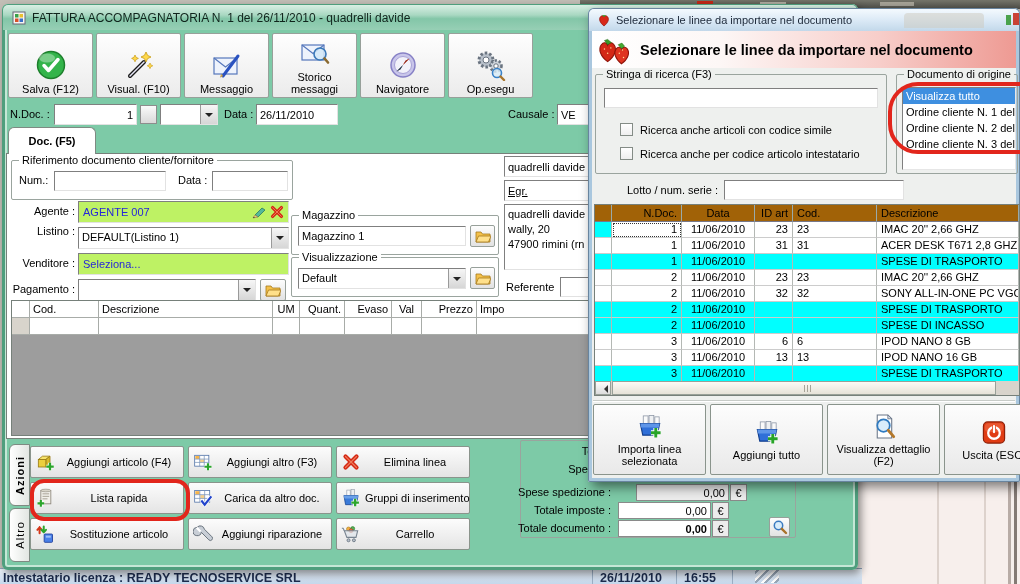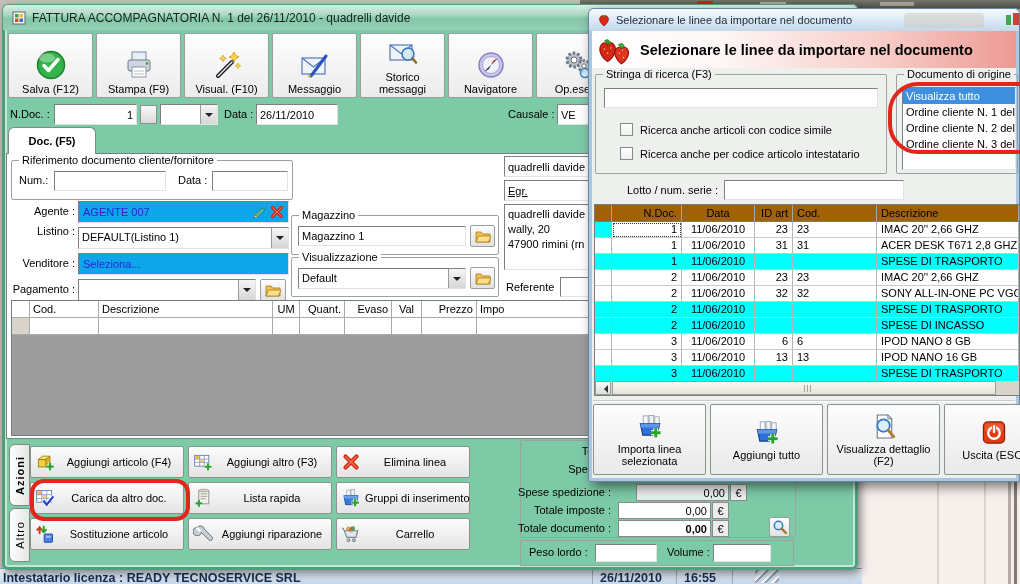--- a/index.html
+++ b/index.html
@@ -58,21 +58,21 @@
           background:linear-gradient(#ffffff,#e3e6e3); border:1px solid #7e8a82; border-bottom:none; border-radius:6px 6px 0 0; font-size:11px; }
   .mtab.act { height:27px; background:#fff; font-weight:bold; z-index:3; }
 
   .panel { position:absolute; left:4px; top:149px; width:848px; height:286px; background:#fff; border:1px solid #76807a; }
 
   .grp { position:absolute; border:1px solid #9aa49e; border-radius:2px; }
   .grp .gtitle { position:absolute; top:-7px; left:7px; background:#fff; padding:0 3px; font-size:11px; white-space:nowrap; }
   .grp.dgrp .gtitle { background:#eef0ee; }
 
   .lblr { position:absolute; text-align:right; font-size:11px; white-space:nowrap; }
-  .vbox { position:absolute; background:#0ea5e9; border:1px solid; border-color:#7f7f7f #e2e2e2 #e2e2e2 #7f7f7f; display:flex; align-items:center; }
+  .vbox { position:absolute; background:#bef264; border:1px solid; border-color:#7f7f7f #e2e2e2 #e2e2e2 #7f7f7f; display:flex; align-items:center; }
   .vbox .blue { color:#2626d8; padding-left:4px; white-space:nowrap; overflow:hidden; flex:1; }
   .fbtn { position:absolute; background:linear-gradient(#fdfdfd,#e2e2e2); border:1px solid #97a09a; border-radius:2px; display:flex; align-items:center; justify-content:center; }
 
   .addr { position:absolute; background:#fff; border:1px solid; border-color:#7f7f7f #e2e2e2 #e2e2e2 #7f7f7f; padding:2px 3px; line-height:15px; overflow:hidden; }
 
   
   #mitems { position:absolute; left:4px; top:146px; width:840px; height:136px; border:1px solid #76807a; background:#fff; }
   .mtr { display:flex; height:17px; }
   .mth,.mtc { flex:none; border-right:1px solid #a8aca8; border-bottom:1px solid #a8aca8; padding:2px 3px 0 3px; font-size:11px; white-space:nowrap; overflow:hidden; background:#fff; }
   .c0{width:18px;} .c1{width:69px;} .c2{width:174px;} .c3{width:27px;text-align:center;} .c4{width:45px;text-align:right;}
@@ -198,33 +198,20 @@
     <div id="toolbar">
         <div class="tbtn">
      <span class="ic i32">
             <svg viewBox="0 0 32 32">
               <circle cx="16" cy="16" r="13.5" fill="#33b44a" stroke="#1d7f2c" stroke-width="1.5"></circle>
               <ellipse cx="12" cy="9" rx="8" ry="4.5" fill="#fff" opacity=".35"></ellipse>
               <path d="M9 16.5l4.5 5L23 10.5" fill="none" stroke="#fff" stroke-width="3.5" stroke-linecap="round" stroke-linejoin="round"></path>
             </svg>
           </span>
      <span class="tbl">Salva (F12)</span>
-   </div>
-        <div class="tbtn">
-     <span class="ic i32">
-            <svg viewBox="0 0 32 32">
-              <rect x="9" y="3" width="14" height="9" fill="#e8eef6" stroke="#7a8aa0"></rect>
-              <rect x="5" y="11" width="22" height="11" rx="2" fill="#cfd6df" stroke="#6a7a90"></rect>
-              <rect x="9" y="18" width="14" height="10" fill="#fff" stroke="#8a96a8"></rect>
-              <line x1="11" y1="22" x2="21" y2="22" stroke="#b8c0cc"></line>
-              <line x1="11" y1="25" x2="21" y2="25" stroke="#b8c0cc"></line>
-              <circle cx="24" cy="14.5" r="1.4" fill="#4aa34a"></circle>
-            </svg>
-          </span>
-     <span class="tbl">Stampa (F9)</span>
    </div>
         <div class="tbtn">
      <span class="ic i32">
             <svg viewBox="0 0 32 32">
               <line x1="7" y1="27" x2="21" y2="13" stroke="#1a1a1a" stroke-width="4" stroke-linecap="round"></line>
               <line x1="7" y1="27" x2="21" y2="13" stroke="#e8e8f8" stroke-width="1.4" stroke-linecap="round"></line>
               <path d="M23 3l1.6 3.4L28 8l-3.4 1.6L23 13l-1.6-3.4L18 8l3.4-1.6z" fill="#ffd84a" stroke="#c79a12" stroke-width=".8"></path>
               <path d="M12 6l1.1 2.3 2.3 1.1-2.3 1.1L12 12.8 10.9 10.5 8.6 9.4l2.3-1.1z" fill="#ffd84a" stroke="#c79a12" stroke-width=".7"></path>
               <path d="M27 14l.9 1.9 1.9.9-1.9.9-.9 1.9-.9-1.9-1.9-.9 1.9-.9z" fill="#ffd84a" stroke="#c79a12" stroke-width=".6"></path>
             </svg>
@@ -467,45 +454,45 @@
             <svg viewBox="0 0 20 20">
               <path d="M4.5 4.5L15.5 15.5M15.5 4.5L4.5 15.5" stroke="#d42814" stroke-width="4.2" stroke-linecap="round"></path>
               <path d="M4.5 4.5L15.5 15.5M15.5 4.5L4.5 15.5" stroke="#f07a5a" stroke-width="1.2" stroke-linecap="round"></path>
             </svg>
           </span>
      <span class="albl">Elimina linea</span>
    </div>
         <div class="abtn">
      <span class="ic i20">
             <svg viewBox="0 0 24 24">
+              <rect x="7" y="3" width="12" height="16" fill="#f2f0ea" stroke="#8a8478"></rect>
+              <path d="M9 7h8M9 10h8M9 13h6" stroke="#9a9486" stroke-width="1" fill="none"></path>
+              <ellipse cx="13" cy="3" rx="6" ry="1.6" fill="#d8d4c8" stroke="#8a8478" stroke-width=".7"></ellipse>
+              <g stroke="#fff" stroke-width="4.4" fill="none">
+                <path d="M7 14.5v8M3 18.5h8"></path>
+              </g>
+              <g stroke="#2ca52c" stroke-width="2.6" fill="none">
+                <path d="M7 14.5v8M3 18.5h8"></path>
+              </g>
+            </svg>
+          </span>
+     <span class="albl">Lista rapida</span>
+   </div>
+        <div class="abtn">
+     <span class="ic i20">
+            <svg viewBox="0 0 24 24">
               <rect x="2" y="3" width="18" height="14" fill="#fff" stroke="#5577aa"></rect>
               <rect x="2.8" y="3.8" width="5.2" height="4" fill="#f6b44a"></rect>
               <rect x="8.8" y="8.5" width="5.2" height="4" fill="#f6d08a"></rect>
               <path d="M2 8h18M2 12.5h18M8.2 3v14M14 3v14" stroke="#7a95bb" stroke-width=".9" fill="none"></path>
               <path d="M10 15l4 5 8-10" fill="none" stroke="#fff" stroke-width="4.4"></path>
               <path d="M10 15l4 5 8-10" fill="none" stroke="#2244cc" stroke-width="2.6"></path>
             </svg>
           </span>
      <span class="albl">Carica da altro doc.</span>
-   </div>
-        <div class="abtn">
-     <span class="ic i20">
-            <svg viewBox="0 0 24 24">
-              <rect x="7" y="3" width="12" height="16" fill="#f2f0ea" stroke="#8a8478"></rect>
-              <path d="M9 7h8M9 10h8M9 13h6" stroke="#9a9486" stroke-width="1" fill="none"></path>
-              <ellipse cx="13" cy="3" rx="6" ry="1.6" fill="#d8d4c8" stroke="#8a8478" stroke-width=".7"></ellipse>
-              <g stroke="#fff" stroke-width="4.4" fill="none">
-                <path d="M7 14.5v8M3 18.5h8"></path>
-              </g>
-              <g stroke="#2ca52c" stroke-width="2.6" fill="none">
-                <path d="M7 14.5v8M3 18.5h8"></path>
-              </g>
-            </svg>
-          </span>
-     <span class="albl">Lista rapida</span>
    </div>
         <div class="abtn">
      <span class="ic i20">
             <svg viewBox="0 0 24 24">
               <rect x="7" y="2.5" width="4" height="7" fill="#fafafa" stroke="#8a94a4" stroke-width=".7"></rect>
               <rect x="12" y="2" width="4" height="7.5" fill="#eceef0" stroke="#8a94a4" stroke-width=".7"></rect>
               <path d="M3.5 9h17l-2 11h-13z" fill="#3a7ad8" stroke="#1a4a98"></path>
               <path d="M3.5 9h17l-.6 3.5H4.1z" fill="#6aa0e8"></path>
               <g stroke="#fff" stroke-width="4.6" fill="none">
                 <path d="M17 13v9M12.5 17.5h9"></path>
@@ -576,26 +563,20 @@
         <span class="teur">€</span>
       </div>
       <div class="fbtn zoombtn">
         <span class="ic i16">
             <svg viewBox="0 0 16 16">
               <circle cx="6.5" cy="6.5" r="4.2" fill="#d8ecfa" stroke="#3a7ac0" stroke-width="1.5"></circle>
               <line x1="9.8" y1="9.8" x2="14" y2="14" stroke="#a8722a" stroke-width="2.4" stroke-linecap="round"></line>
             </svg>
           </span>
       </div>
-    </div>
-    <div class="pesogrp">
-      <span class="flabel" style="left:8px;top:5px;position:absolute">Peso lordo :</span>
-      <input class="tin" style="left: 74px; top: 3px; width: 62px; height: 18px;">
-      <span class="flabel" style="left:146px;top:5px;position:absolute">Volume :</span>
-      <input class="tin" style="left: 192px; top: 3px; width: 58px; height: 18px;">
     </div>
   </div>
 
   <div class="dlg">
     <div class="dtitle">
       <span class="ic" style="width:14px;height:14px">
           <svg viewBox="0 0 14 14">
             <path d="M7 13C2.8 9.8 1.6 6 3.4 3.8 4.8 2.2 6.4 2.6 7 4c.6-1.4 2.2-1.8 3.6-.2C12.4 6 11.2 9.8 7 13z" fill="#d82818" stroke="#8e1208" stroke-width=".7"></path>
             <path d="M5 2.5L7 4l2-1.5L7 2z" fill="#3a9a28"></path>
           </svg>

